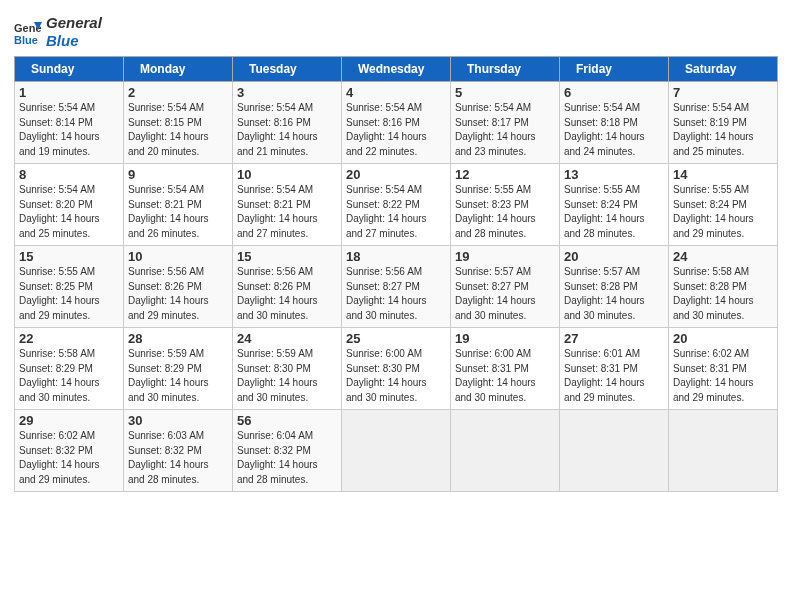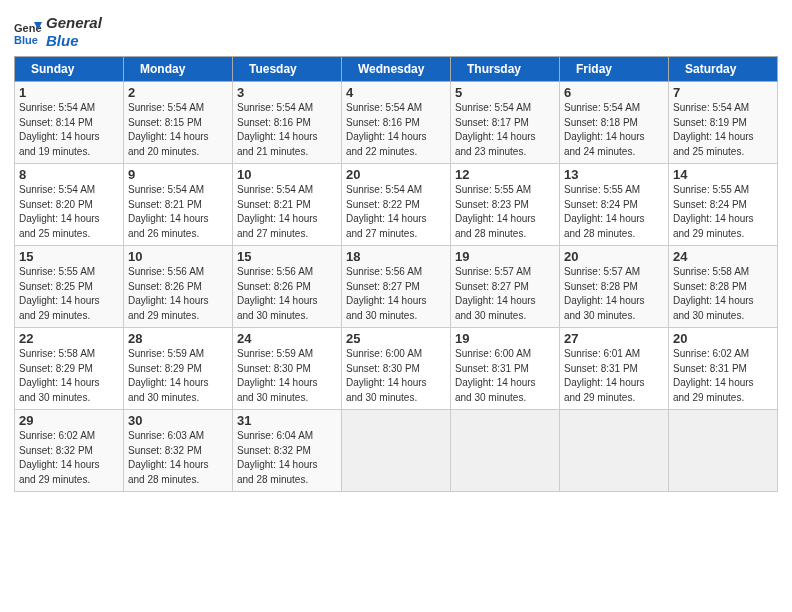--- a/index.html
+++ b/index.html
@@ -250,21 +250,21 @@
         <tr>
           <td>
             <span class="day-num">29</span>
             <div class="day-info">Sunrise: 6:02 AM<br>Sunset: 8:32 PM<br>Daylight: 14 hours and 29 minutes.</div>
           </td>
           <td>
             <span class="day-num">30</span>
             <div class="day-info">Sunrise: 6:03 AM<br>Sunset: 8:32 PM<br>Daylight: 14 hours and 28 minutes.</div>
           </td>
           <td>
-            <span class="day-num">31</span>
+            <span class="day-num">56</span>
             <div class="day-info">Sunrise: 6:04 AM<br>Sunset: 8:32 PM<br>Daylight: 14 hours and 28 minutes.</div>
           </td>
           <td class="empty"></td>
           <td class="empty"></td>
           <td class="empty"></td>
           <td class="empty"></td>
         </tr>
       </tbody>
   </table>
 </div>

